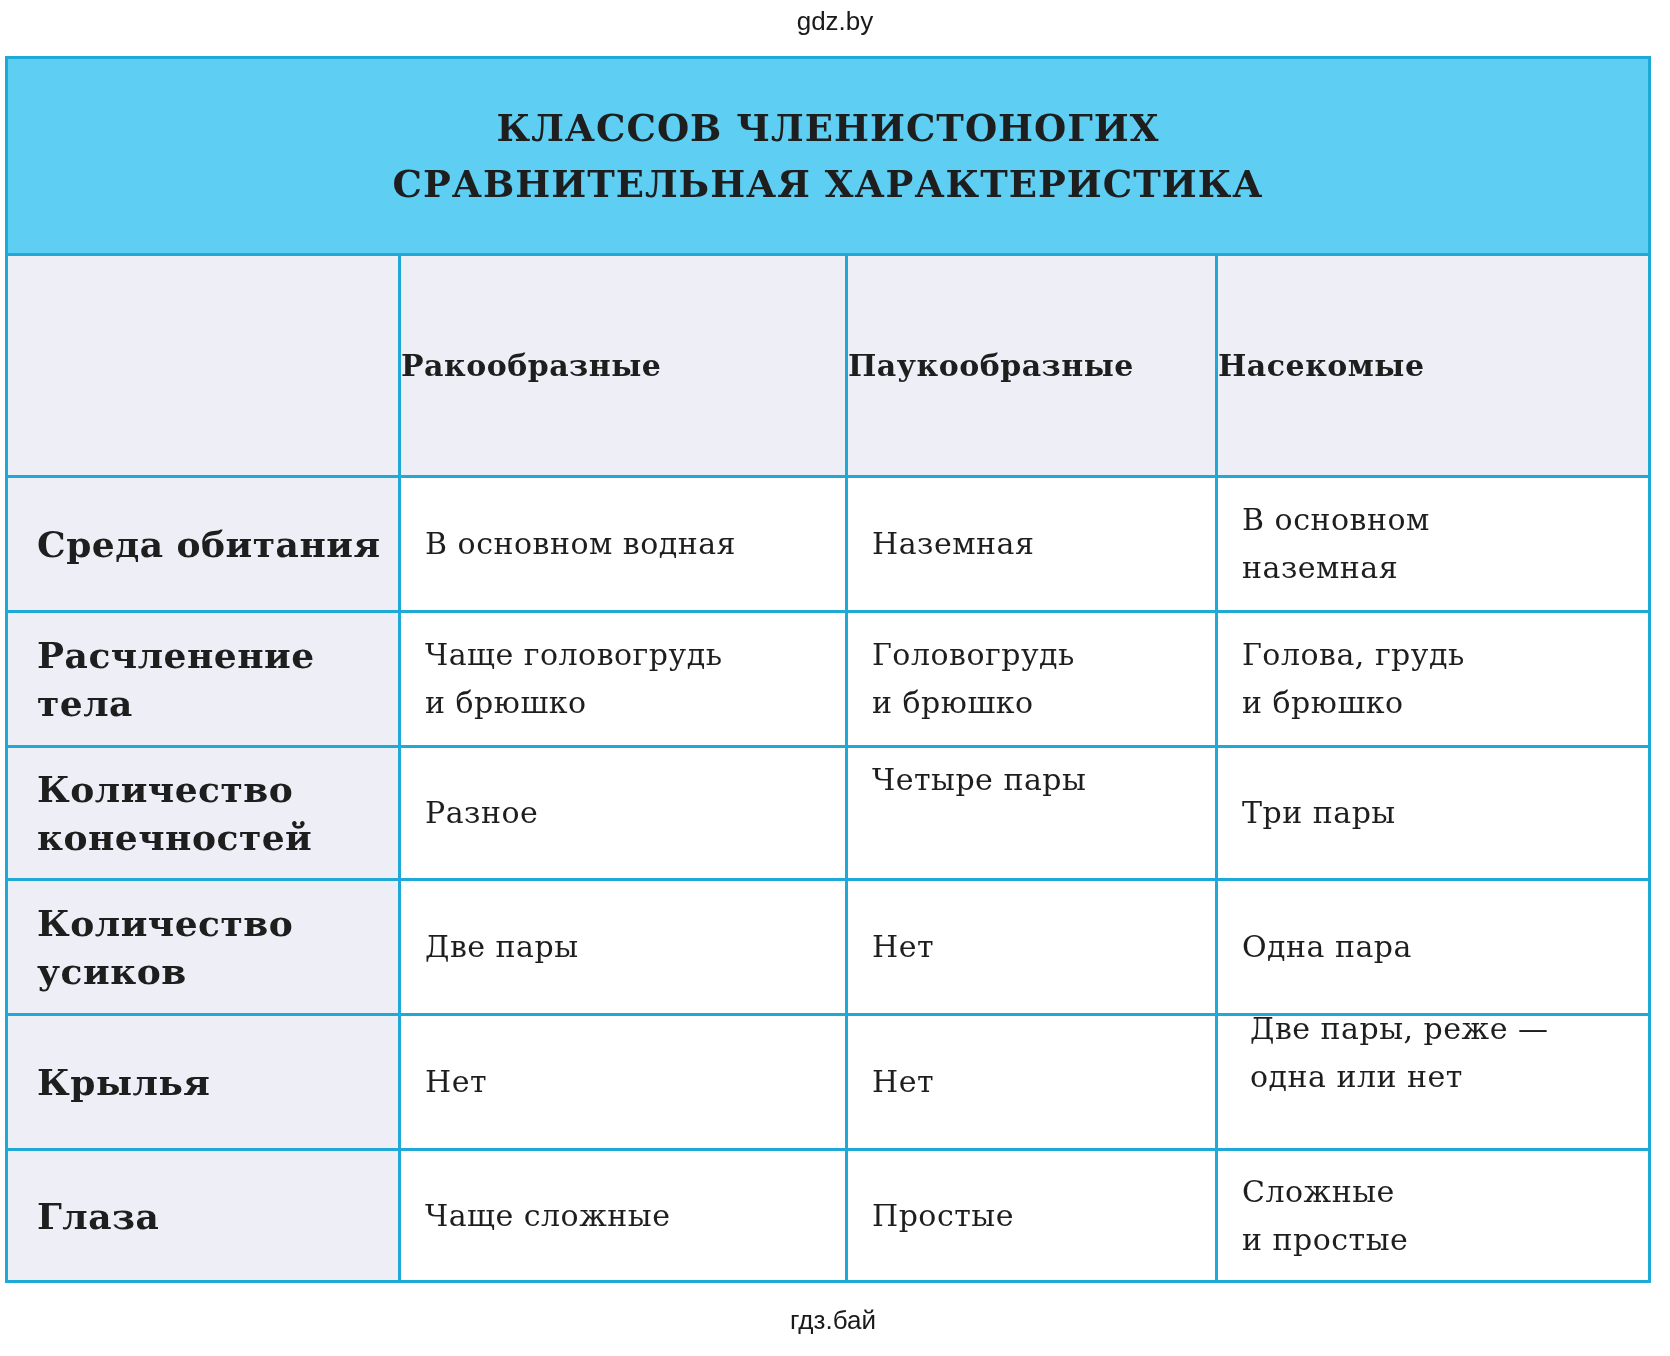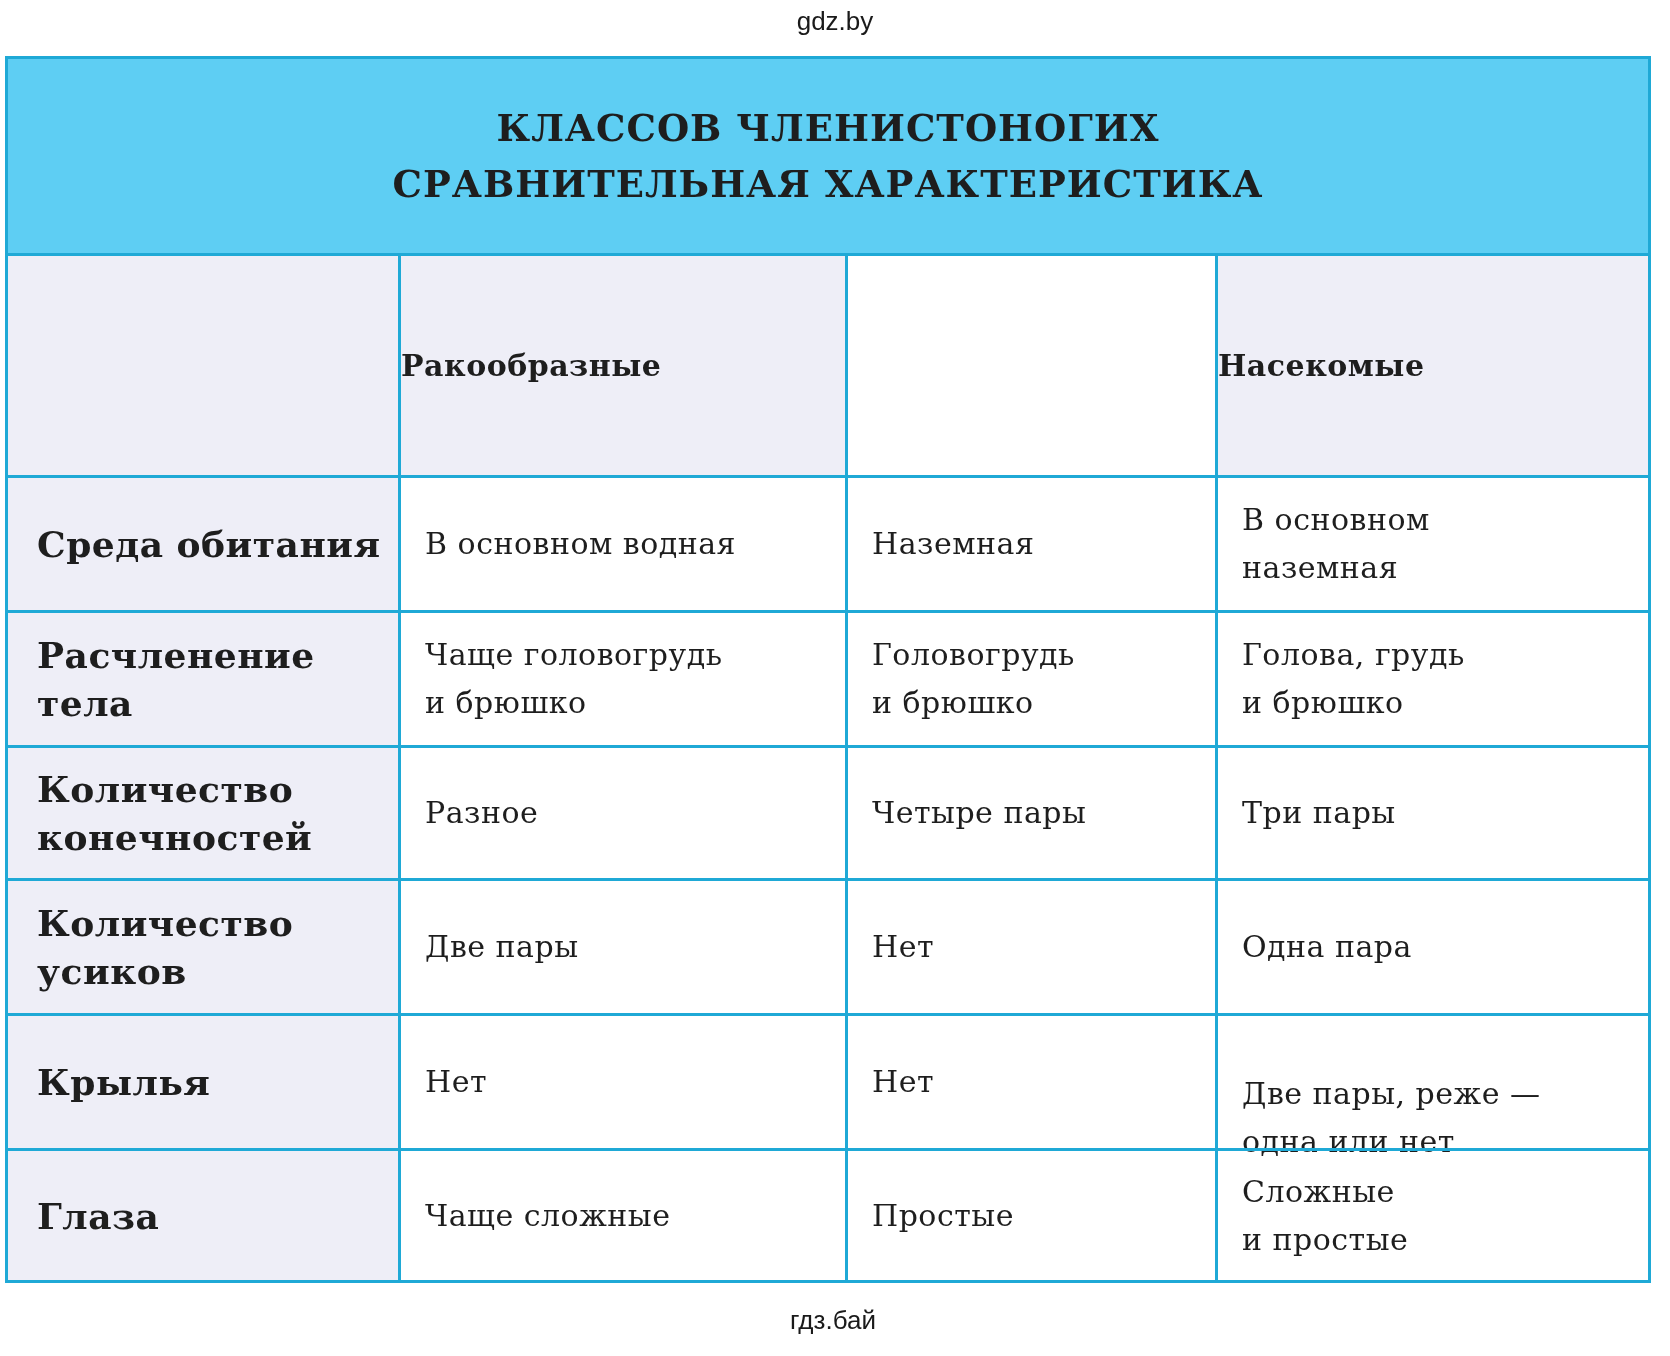--- a/index.html
+++ b/index.html
@@ -27,20 +27,23 @@
 
 <div class="tbl">
   <div class="title-band">
     <div class="title-line">КЛАССОВ ЧЛЕНИСТОНОГИХ</div>
     <div class="title-line">СРАВНИТЕЛЬНАЯ ХАРАКТЕРИСТИКА</div>
   </div>
 
   <div class="cell lbl" style="left:0;top:197px;width:390px;height:219px;"></div>
   <div class="cell hdr" style="left:393px;top:197px;width:444px;height:219px;">
     <span class="cell-text">Ракообразные</span>
+  </div>
+  <div class="cell hdr" style="left:840px;top:197px;width:367px;height:219px;">
+    <span class="cell-text">Паукообразные</span>
   </div>
   <div class="cell hdr" style="left:1210px;top:197px;width:430px;height:219px;">
     <span class="cell-text">Насекомые</span>
   </div>
 
   <div class="cell lbl" style="left:0;top:419px;width:390px;height:132px;">
     <span class="cell-text">Среда обитания</span>
   </div>
   <div class="cell val" style="left:393px;top:419px;width:444px;height:132px;">
     <span class="cell-text">В основном водная</span>
@@ -69,21 +72,21 @@
 и брюшко</span>
   </div>
 
   <div class="cell lbl" style="left:0;top:689px;width:390px;height:130px;">
     <span class="cell-text">Количество
 конечностей</span>
   </div>
   <div class="cell val" style="left:393px;top:689px;width:444px;height:130px;">
     <span class="cell-text">Разное</span>
   </div>
-  <div class="cell val" style="left:840px;top:689px;width:367px;height:130px;">
+  <div class="cell val" style="left:840px;top:656px;width:367px;height:130px;">
     <span class="cell-text">Четыре пары</span>
   </div>
   <div class="cell val" style="left:1210px;top:689px;width:430px;height:130px;">
     <span class="cell-text">Три пары</span>
   </div>
 
   <div class="cell lbl" style="left:0;top:822px;width:390px;height:132px;">
     <span class="cell-text">Количество
 усиков</span>
   </div>
@@ -99,21 +102,21 @@
 
   <div class="cell lbl" style="left:0;top:957px;width:390px;height:132px;">
     <span class="cell-text">Крылья</span>
   </div>
   <div class="cell val" style="left:393px;top:957px;width:444px;height:132px;">
     <span class="cell-text">Нет</span>
   </div>
   <div class="cell val" style="left:840px;top:957px;width:367px;height:132px;">
     <span class="cell-text">Нет</span>
   </div>
-  <div class="cell val" style="left:1210px;top:993px;width:430px;height:132px;">
+  <div class="cell val" style="left:1210px;top:928px;width:430px;height:132px;padding-left:8px;">
     <span class="cell-text">Две пары, реже —
 одна или нет</span>
   </div>
 
   <div class="cell lbl" style="left:0;top:1092px;width:390px;height:129px;">
     <span class="cell-text">Глаза</span>
   </div>
   <div class="cell val" style="left:393px;top:1092px;width:444px;height:129px;">
     <span class="cell-text">Чаще сложные</span>
   </div>

